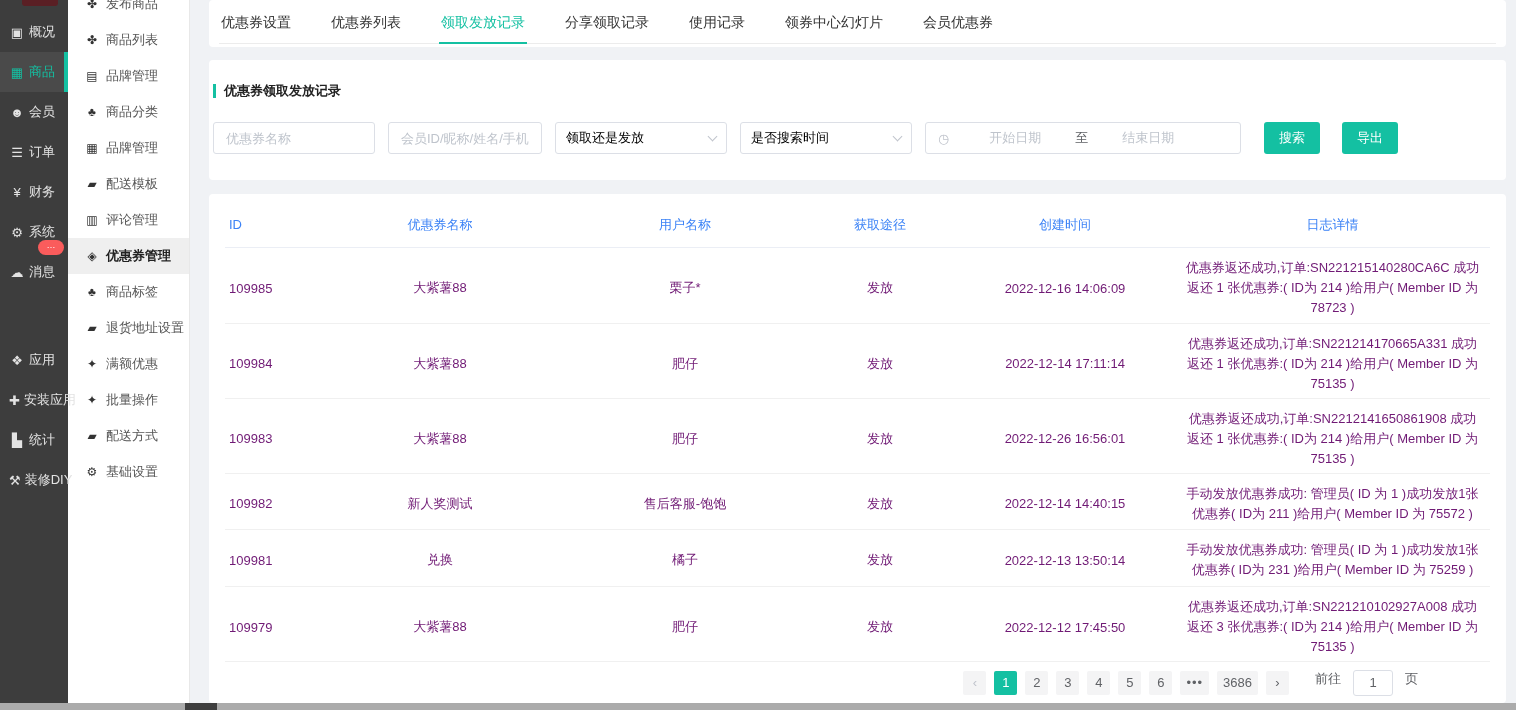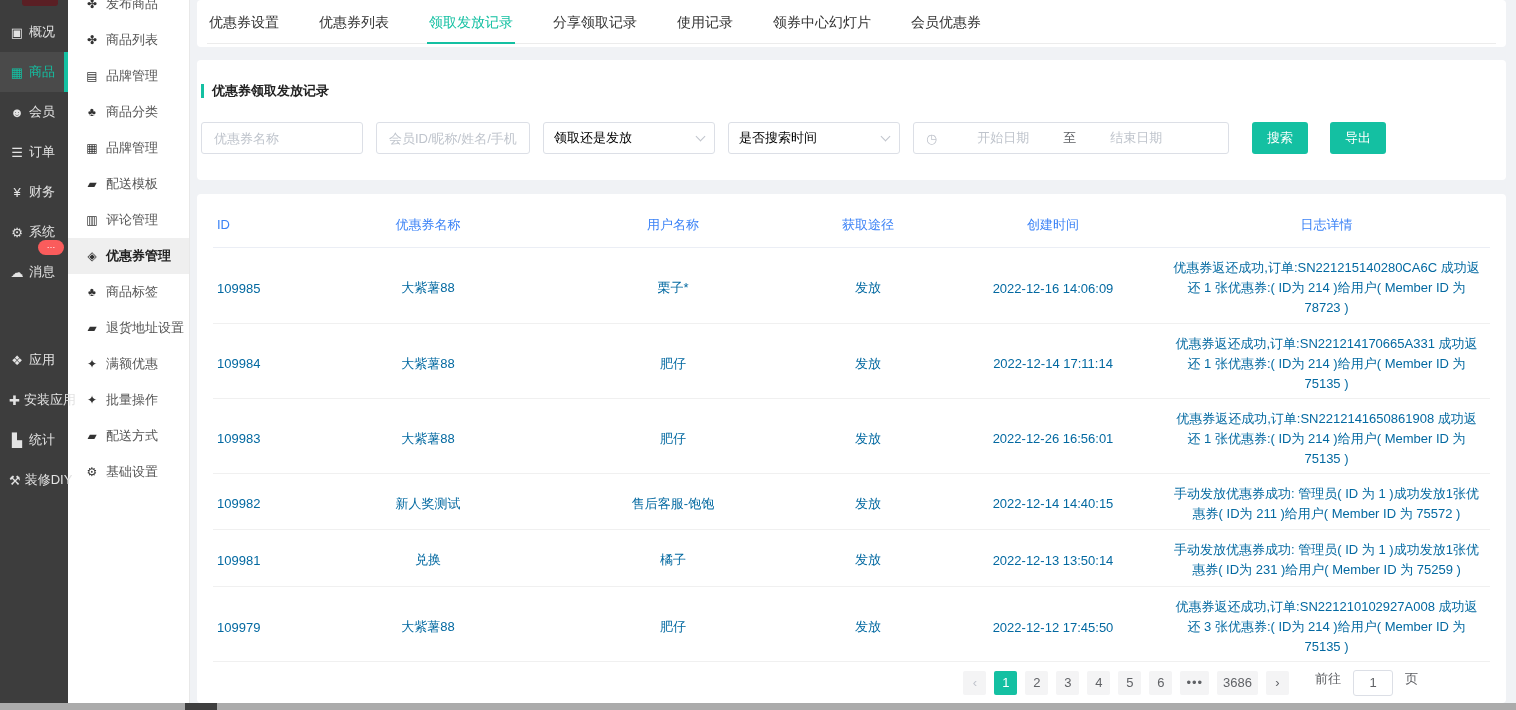--- a/index.html
+++ b/index.html
@@ -23,21 +23,21 @@
 
   
   .submenu { position:absolute; left:68px; top:0; width:122px; height:703px; background:#ffffff; border-right:1px solid #e8e8e8; z-index:4; overflow:hidden; }
   .submenu-list { margin-top:-14px; }
   .sub-item { height:36px; display:flex; align-items:center; padding-left:17px; color:#555; font-size:13px; cursor:pointer; white-space:nowrap; }
   .sub-item .sub-icon { width:14px; margin-right:7px; font-size:12px; color:#333; text-align:center; }
   .sub-item.active { background:#efefef; color:#222; font-weight:bold; }
 
   
   .main { position:absolute; left:190px; top:0; width:1326px; height:703px; }
-  .card { background:#fff; border-radius:4px; }
+  .card { background:#fff; border-radius:4px;margin-left:12px; }
 
   
   .tabbar { position:absolute; left:7px; right:10px; top:0; height:47px; padding:12px 10px 0 10px; }
   .tabs { display:flex; gap:36px; border-bottom:1px solid #ececec; }
   .tab { font-size:14px; color:#333; padding:2px 2px 10px 2px; cursor:pointer; border-bottom:2px solid transparent; margin-bottom:-1px; white-space:nowrap; }
   .tab.active { color:var(--accent); border-bottom-color:var(--accent); }
 
   
   .filter-card { position:absolute; left:7px; right:10px; top:60px; height:120px; padding:22px 12px 0 4px; }
   .panel-title { display:flex; align-items:center; font-size:13px; font-weight:bold; color:#222; }
@@ -56,21 +56,21 @@
   .f-date .sep { color:#606266; margin:0 34px; }
   .btn { height:32px; padding:0 15px; background:var(--accent); color:#fff; font-size:13px; border:none; border-radius:3px; cursor:pointer; margin-left:9px; }
   .btn.search { margin-left:10px; }
 
   
   .table-card { position:absolute; left:7px; right:10px; top:194px; bottom:0; padding:8px 16px 0 16px; display:flex; flex-direction:column; }
   .tr { display:grid; grid-template-columns:90px 250px 240px 150px 220px 1fr; align-items:center; border-bottom:1px solid #f0f0f0; }
   .tr.head { height:50px; border-bottom:1px solid #ebeef5; }
   .th { font-size:13px; color:#3b82f6; text-align:center; }
   .th.left, .td.left { text-align:left; padding-left:4px; }
-  .td { font-size:13px; color:#0369a1; text-align:center; padding:10px 4px; }
+  .td { font-size:13px; color:#701a75; text-align:center; padding:10px 4px; }
   .td.log { line-height:20px; padding:10px 8px; }
   .tr.row { min-height:54px; }
 
   
   .pager { margin-top:auto; height:44px; display:flex; align-items:center; justify-content:flex-end; padding-right:72px; gap:8px; font-size:13px; color:#606266; }
   .pg { min-width:23px; height:24px; padding:0 6px; background:#f4f4f5; border-radius:2px; display:flex; align-items:center; justify-content:center; cursor:pointer; color:#606266; }
   .pg.active { background:var(--accent); color:#fff; }
   .pg.arrow.disabled { color:#c0c4cc; cursor:default; }
   .pg.dots { background:#f4f4f5; letter-spacing:1px; }
   .goto { display:flex; align-items:flex-start; gap:12px; margin-left:18px; }

